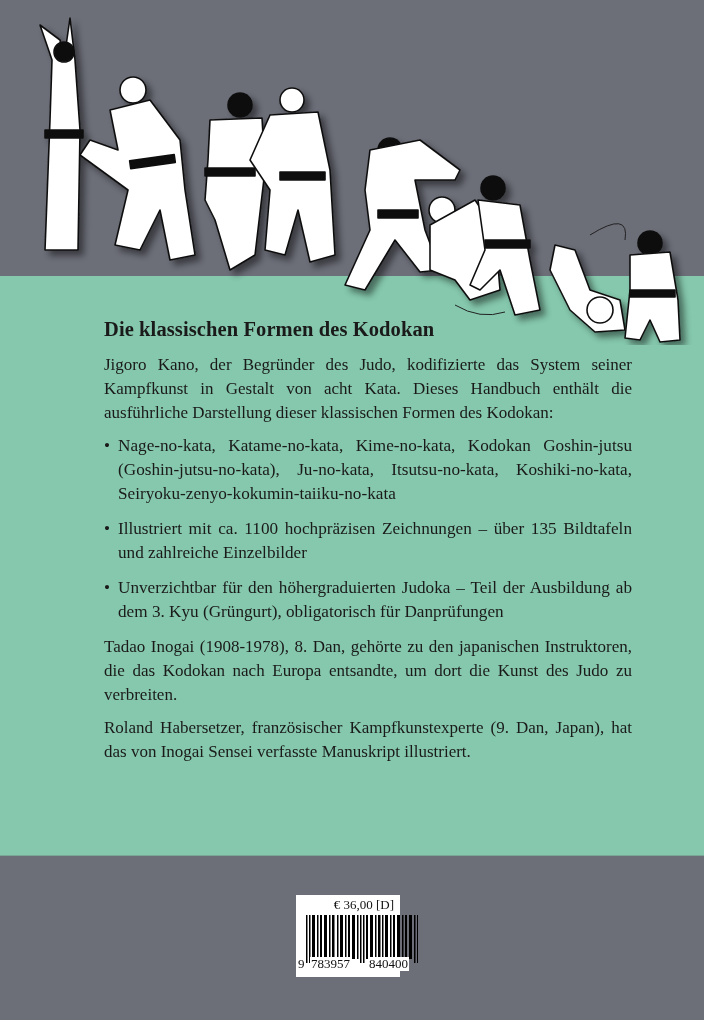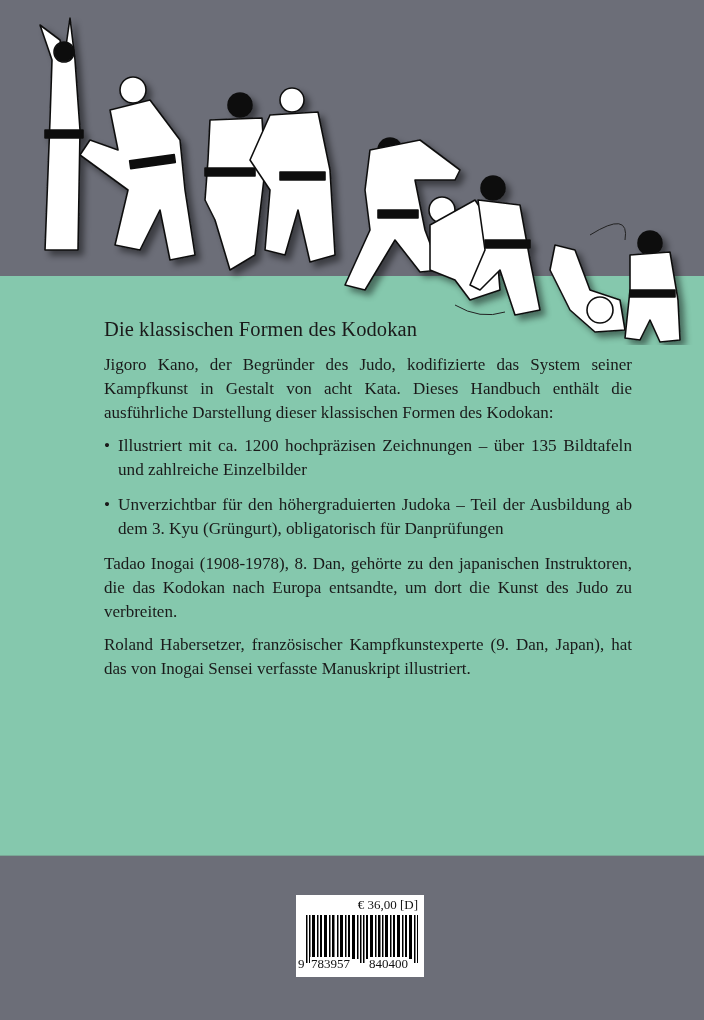--- a/index.html
+++ b/index.html
@@ -15,37 +15,37 @@
   }
   .illustration {
     position: absolute; left: 0; top: 0; width: 704px; height: 345px;
     pointer-events: none;
   }
   .text-block {
     position: absolute; left: 104px; top: 318px; width: 528px;
     color: #1a1a1a;
   }
   .title {
-    font-size: 20.5px; margin: 0 0 12px 0; font-weight: normal;
+    font-size: 20.5px; margin: 0 0 12px 0; font-weight: bold;
     letter-spacing: 0.1px;
   }
   p {
     margin: 0 0 9px 0; font-size: 17px; line-height: 24px;
     text-align: justify; hyphens: manual;
   }
   ul { list-style: none; margin: 0 0 9px 0; padding: 0; }
   li {
     position: relative; padding-left: 14px; margin-bottom: 11px;
     font-size: 17.2px; line-height: 24px; text-align: justify;
   }
   li::before {
     content: "•"; position: absolute; left: 0; top: 0;
   }
   .barcode-box {
-    position: absolute; left: 296px; top: 895px; width: 128px; height: 82px;
+    position: absolute; left: 296px; top: 895px; width: 104px; height: 82px;
     background: #fff;
   }
   .price {
     position: absolute; right: 6px; top: 2px; font-size: 13px; color: #111;
   }
   .bars {
     position: absolute; left: 8px; top: 20px; width: 114px; height: 48px;
   }
   .isbn-left, .isbn-mid, .isbn-right {
     position: absolute; top: 62px; font-size: 13px; color: #111; background: #fff;
@@ -122,21 +122,22 @@
   <g fill="none" stroke="#222" stroke-width="1">
     <path d="M590 235 Q630 210 625 240"></path>
     <path d="M455 305 Q480 320 505 312"></path>
   </g>
 </svg>
 
 <div class="text-block">
   <h2 class="title">Die klassischen Formen des Kodokan</h2>
   <p>Jigoro Kano, der Begründer des Judo, kodifizierte das System seiner Kampfkunst in Gestalt von acht Kata. Dieses Handbuch enthält die ausführliche Darstellung dieser klassischen Formen des Kodokan:</p>
   <ul>
-    <li>Illustriert mit ca. 1200 hochpräzisen Zeichnungen – über 135 Bildtafeln und zahlreiche Einzelbilder</li>
+    <li>Nage-no-kata, Katame-no-kata, Kime-no-kata, Kodokan Go­shin-jutsu (Goshin-jutsu-no-kata), Ju-no-kata, Itsutsu-no-kata, Koshiki-no-kata, Seiryoku-zenyo-kokumin-taiiku-no-kata</li>
+    <li>Illustriert mit ca. 1100 hochpräzisen Zeichnungen – über 135 Bildtafeln und zahlreiche Einzelbilder</li>
     <li>Unverzichtbar für den höhergraduierten Judoka – Teil der Ausbil­dung ab dem 3. Kyu (Grüngurt), obligatorisch für Danprüfungen</li>
   </ul>
   <p>Tadao Inogai (1908-1978), 8. Dan, gehörte zu den japanischen Instruktoren, die das Kodokan nach Europa entsandte, um dort die Kunst des Judo zu verbreiten.</p>
   <p>Roland Habersetzer, französischer Kampfkunstexperte (9. Dan, Ja­pan), hat das von Inogai Sensei verfasste Manuskript illustriert.</p>
 </div>
 
 <div class="barcode-box">
   <span class="price">€ 36,00 [D]</span>
   <svg class="bars" viewBox="0 0 114 48" preserveAspectRatio="none">
     <g fill="#000">

